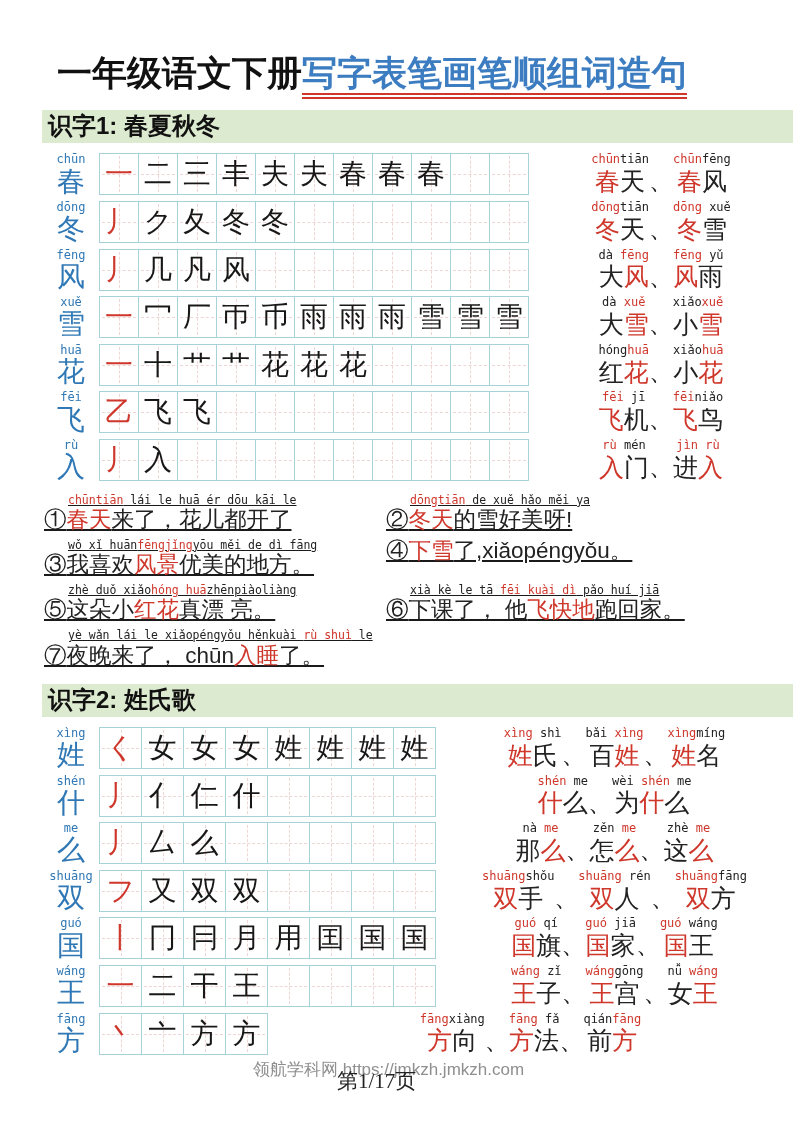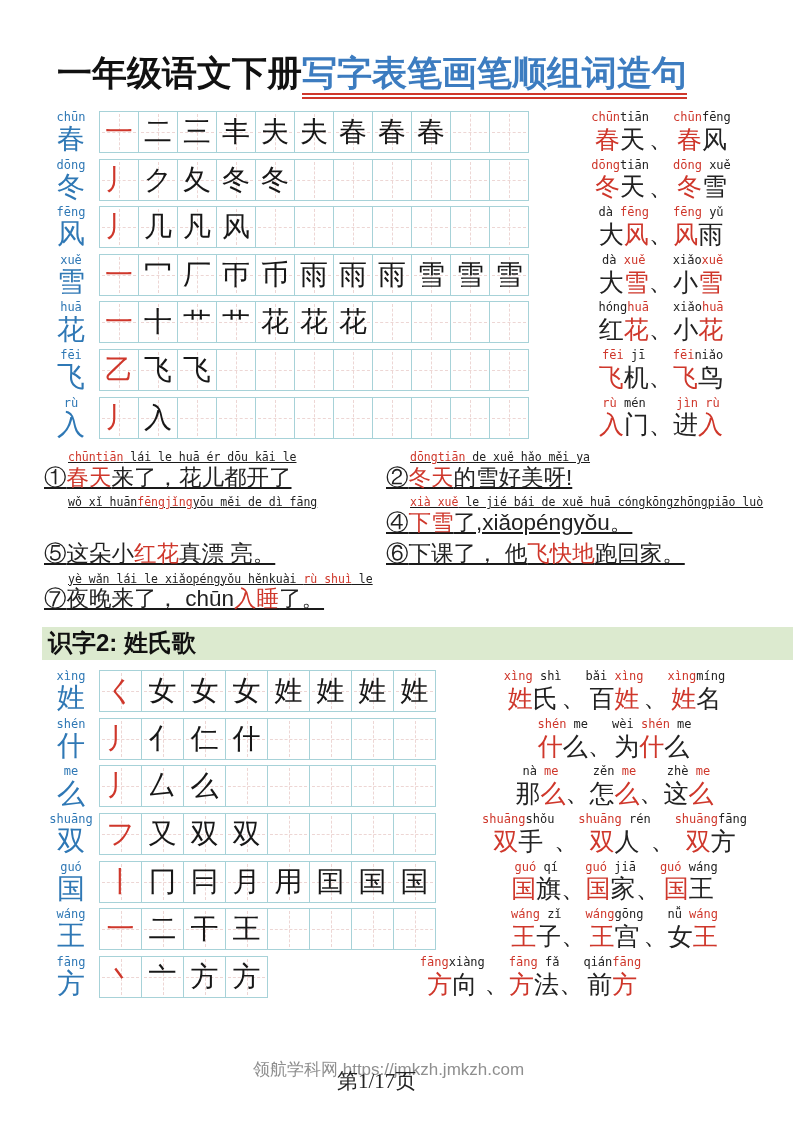--- a/index.html
+++ b/index.html
@@ -45,20 +45,21 @@
   .snum{font-size:22.5px;color:#222;}
   .watermark{position:absolute;left:253px;top:1058px;font-size:17px;color:var(--gray,#8f8f8f);white-space:nowrap;}
   .pagenum{position:absolute;left:337px;top:1067px;font-size:21px;color:#222;font-family:"Liberation Serif",serif;}
 </style>
 </head>
 <body style="--red: #cf372b; --blue: #2f78b5; --title-blue: #3c7cc0; --green: #dceacf; --gridline: #a7d2d8; --gray: #8f8f8f;">
 
 <div class="title"><span class="title-black">一年级语文下册</span><span class="title-blue">写字表笔画笔顺组词造句</span></div>
 
 <div id="content">
+    <div class="section-header">识字1: 春夏秋冬</div>
     <div class="char-row">
       <div class="char-col">
         <span class="char-py">chūn</span>
         <span class="char-zi">春</span>
       </div>
       <div class="grid">
         <div class="cell red" style="width: 40px;">
           <span>一</span>
         </div>
         <div class="cell" style="width: 40px;">
@@ -353,31 +354,33 @@
           <div class="s-tx"><span class="snum">①</span><span class="r">春天</span><span class="k">来了，花儿都开了</span></div>
         </div>
         <div class="sent">
           <div class="s-py"><span class="r">dōngtiān</span><span class="k"> de xuě hǎo měi ya</span></div>
           <div class="s-tx"><span class="snum">②</span><span class="r">冬天</span><span class="k">的雪好美呀!</span></div>
         </div>
       </div>
       <div class="sent-row">
         <div class="sent sent-left">
           <div class="s-py"><span class="k">wǒ xǐ huān</span><span class="r">fēngjǐng</span><span class="k">yōu měi de dì fāng</span></div>
+          <div class="s-tx"><span class="snum">③</span><span class="k">我喜欢</span><span class="r">风景</span><span class="k">优美的地方。</span></div>
         </div>
         <div class="sent">
-          <div class="s-py"><span class="r">xià xuě</span><span class="k"> le  jié bái de xuě huā cóngkōngzhōngpiāo luò</span></div>
           <div class="s-tx"><span class="snum">④</span><span class="r">下雪</span><span class="k">了,xiǎopéngyǒu。</span></div>
         </div>
       </div>
       <div class="sent-row">
         <div class="sent sent-left">
+          <div class="s-py"><span class="k">zhè duǒ xiǎo</span><span class="r">hóng huā</span><span class="k">zhēnpiàoliàng</span></div>
           <div class="s-tx"><span class="snum">⑤</span><span class="k">这朵小</span><span class="r">红花</span><span class="k">真漂 亮。</span></div>
         </div>
         <div class="sent">
+          <div class="s-py"><span class="k">xià kè le    tā </span><span class="r">fēi kuài dì</span><span class="k"> pǎo huí jiā</span></div>
           <div class="s-tx"><span class="snum">⑥</span><span class="k">下课了， 他</span><span class="r">飞快地</span><span class="k">跑回家。</span></div>
         </div>
       </div>
       <div class="sent-row">
         <div class="sent sent-left">
           <div class="s-py"><span class="k">yè wǎn lái le   xiǎopéngyǒu hěnkuài </span><span class="r">rù shuì</span><span class="k"> le</span></div>
           <div class="s-tx"><span class="snum">⑦</span><span class="k">夜晚来了， chūn</span><span class="r">入睡</span><span class="k">了。</span></div>
         </div>
       </div>
     </div>

